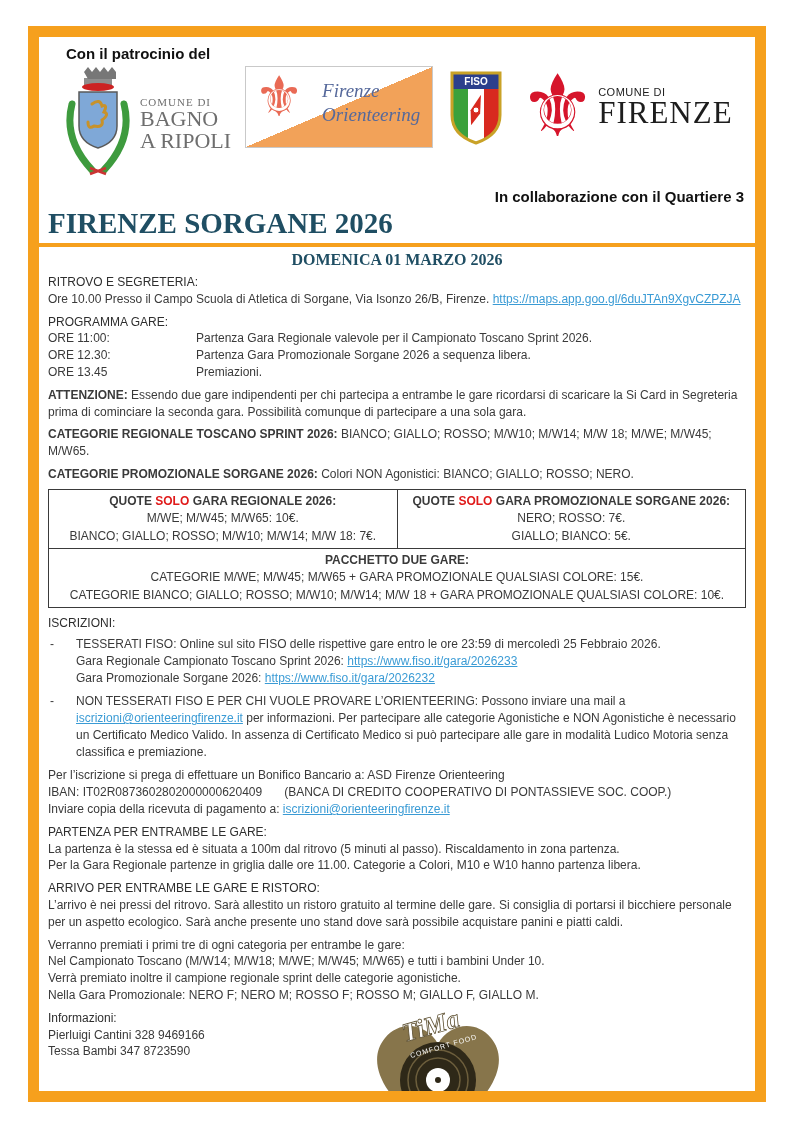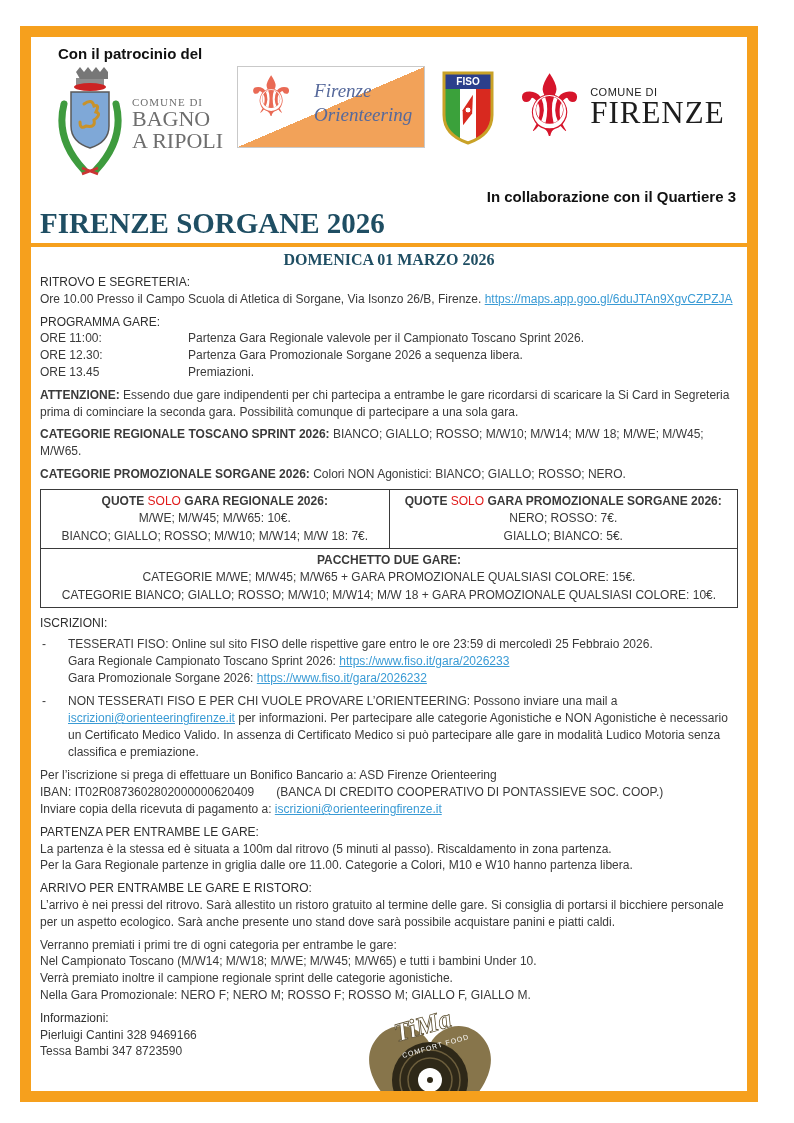--- a/index.html
+++ b/index.html
@@ -1,18 +1,18 @@
 <!DOCTYPE html>
 <html><head>
 <meta charset="utf-8">
 <style>
   html,body{margin:0;padding:0;background:#fff;}
   .page{position:relative;width:794px;height:1123px;background:#fff;overflow:hidden;
         font-family:"Liberation Sans",sans-serif;color:#3a3a3a;}
-  .frame{position:absolute;left:20px;top:26px;width:738px;height:1076px;
+  .frame{position:absolute;left:28px;top:26px;width:738px;height:1076px;
          border:11px solid #F6A01D;box-sizing:border-box;background:#fff;
          padding:6px 9px 4px 9px;overflow:hidden;}
   .patrocinio{font-weight:bold;font-size:15px;color:#111;margin:2px 0 2px 18px;}
   .logo-row{display:flex;align-items:flex-start;gap:14px;margin-left:14px;height:118px;}
   .logo-bagno{display:flex;align-items:center;gap:6px;}
   .bagno-text{font-family:"Liberation Serif",serif;color:#6e6e6e;line-height:1.0;}
   .bagno-text .t1{font-size:11px;letter-spacing:1px;}
   .bagno-text .t2{font-size:22px;}
   .orient-box{position:relative;width:186px;height:80px;margin-top:2px;border:1px solid #c9c9c9;
       background:linear-gradient(to bottom right,#fff 50%,#F2A259 50%);overflow:hidden;}
@@ -30,21 +30,21 @@
          text-align:left;font-size:29px;margin:2px 0 3px 0;}
   .title-rule{height:4px;background:#F6A01D;border:none;margin:0 -9px;}
   .subtitle{font-family:"Liberation Serif",serif;font-weight:bold;color:#1F4E63;
          text-align:center;font-size:16px;margin:4px 0 5px 0;}
   .body-txt{font-size:12px;line-height:1.4;}
   .sec{margin:0 0 6px 0;}
   .sec-head{font-weight:normal;color:#2e2e2e;}
   .lnk{color:#3A9BD5;text-decoration:underline;cursor:pointer;}
   .prog-row{display:flex;}
   .prog-time{width:148px;flex:none;}
-  .red{color:#E01A1A;font-weight:normal;}
+  .red{color:#E01A1A;font-weight:bold;}
   table.quote{width:100%;border-collapse:collapse;margin:3px 0 7px 0;}
   table.quote td{border:1px solid #3a3a3a;text-align:center;padding:3px 6px;font-size:12px;line-height:1.45;}
   .li{display:flex;margin:0 0 7px 0;}
   .li .dash{width:26px;flex:none;padding-left:2px;}
   .footer{display:flex;margin-top:4px;align-items:flex-start;}
   .foot-col1{width:300px;flex:none;}
   .info-block{margin-bottom:4px;}
   .foot-col2{width:180px;flex:none;text-align:center;margin-top:-6px;}
 </style>
 </head>

